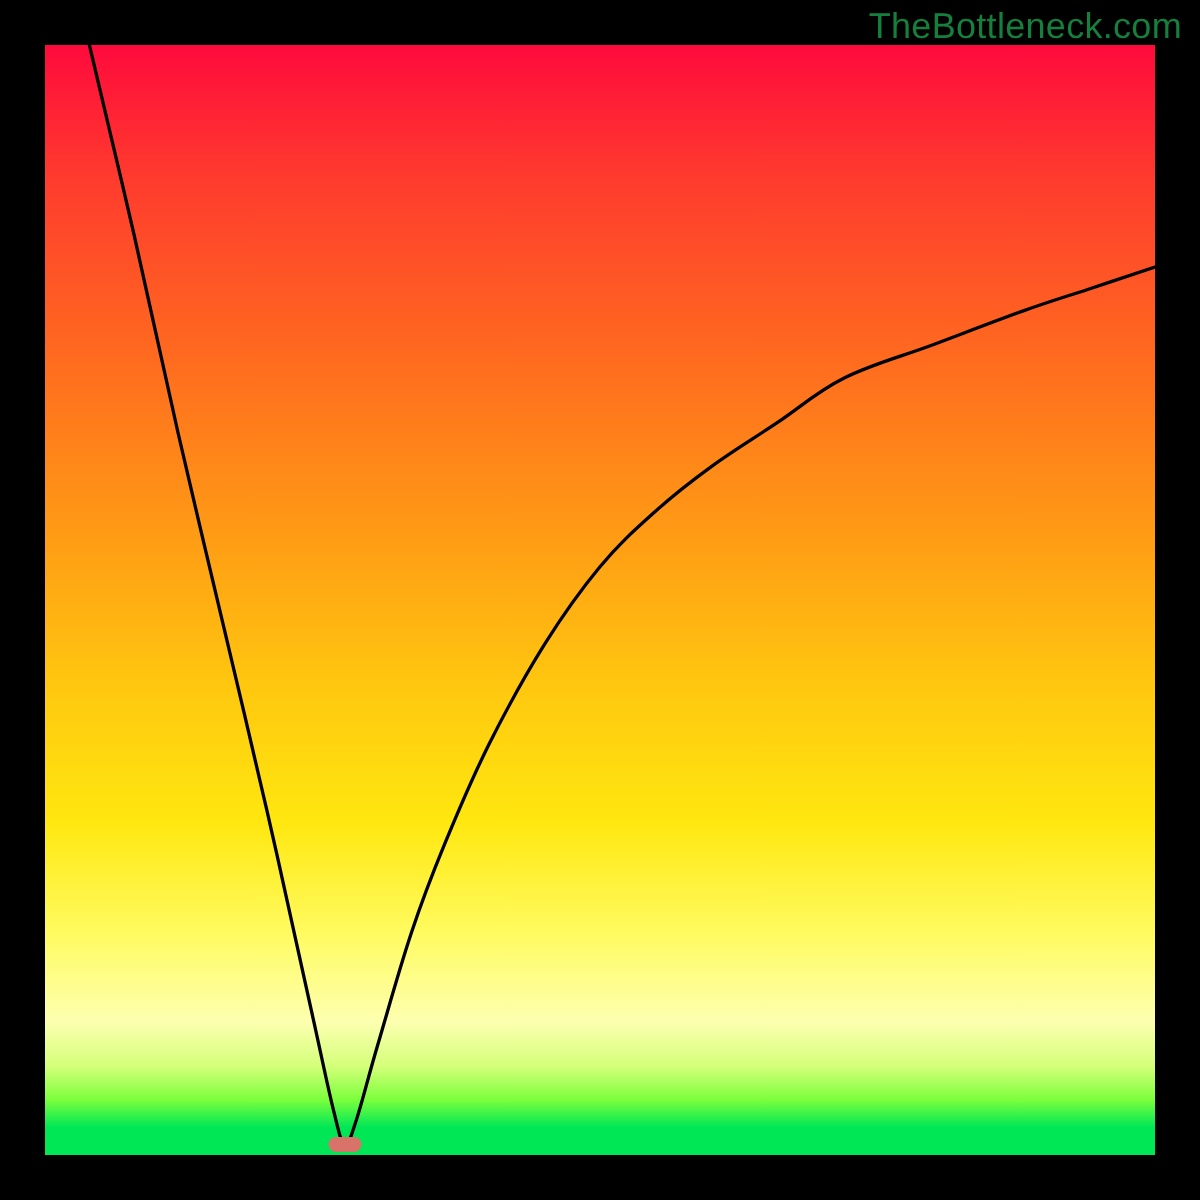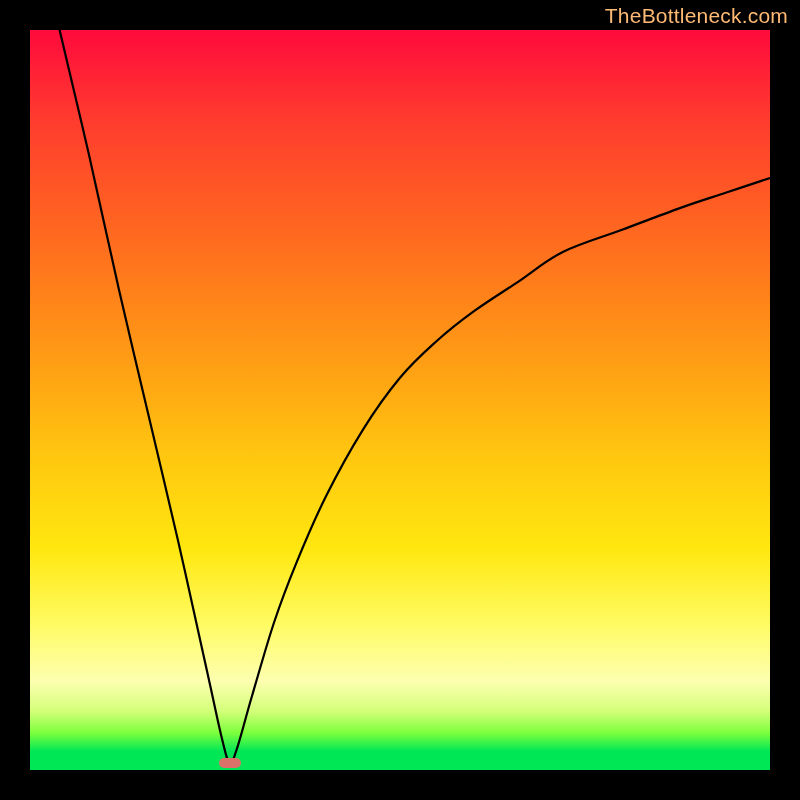--- a/index.html
+++ b/index.html
@@ -45,22 +45,22 @@
     );
   }
   .curve-svg {
     position: absolute;
     inset: 0;
   }
   .watermark {
     position: absolute;
     top: 4px;
     right: 12px;
-    color: #fdba74;
-    font-size: 21px;
+    color: #15803d;
+    font-size: 24px;
     letter-spacing: 0.2px;
     user-select: none;
   }
   .marker {
     position: absolute;
     width: 22px;
     height: 10px;
     border-radius: 5px;
     background: #d9736a;
     transform: translate(-50%, -50%);

